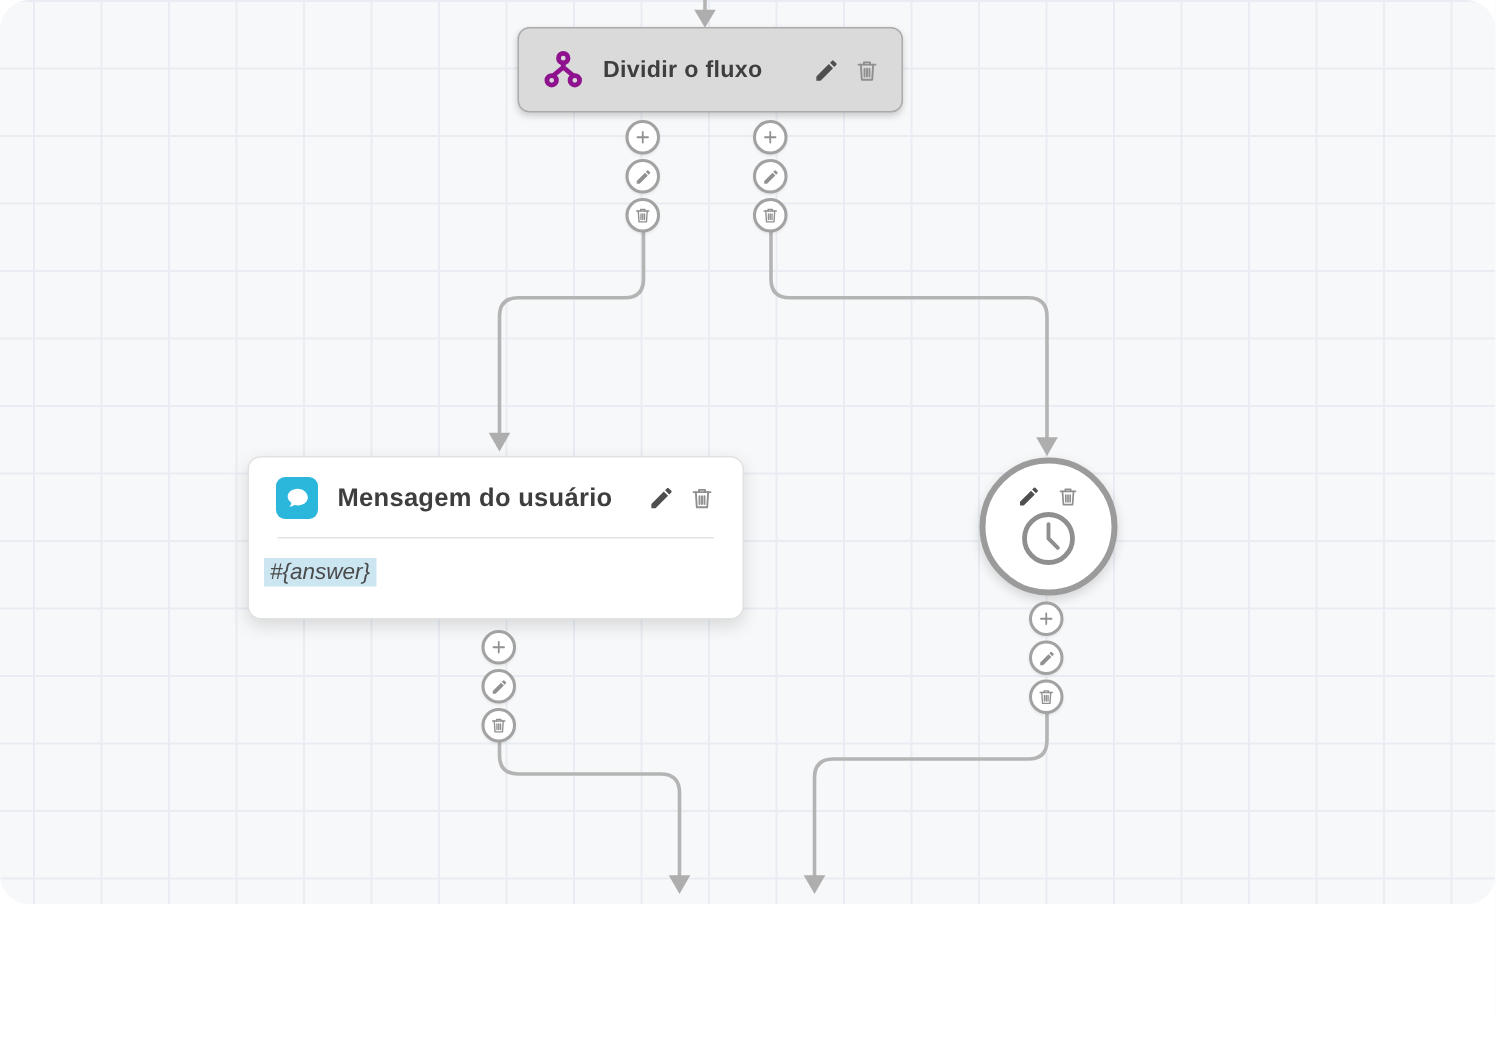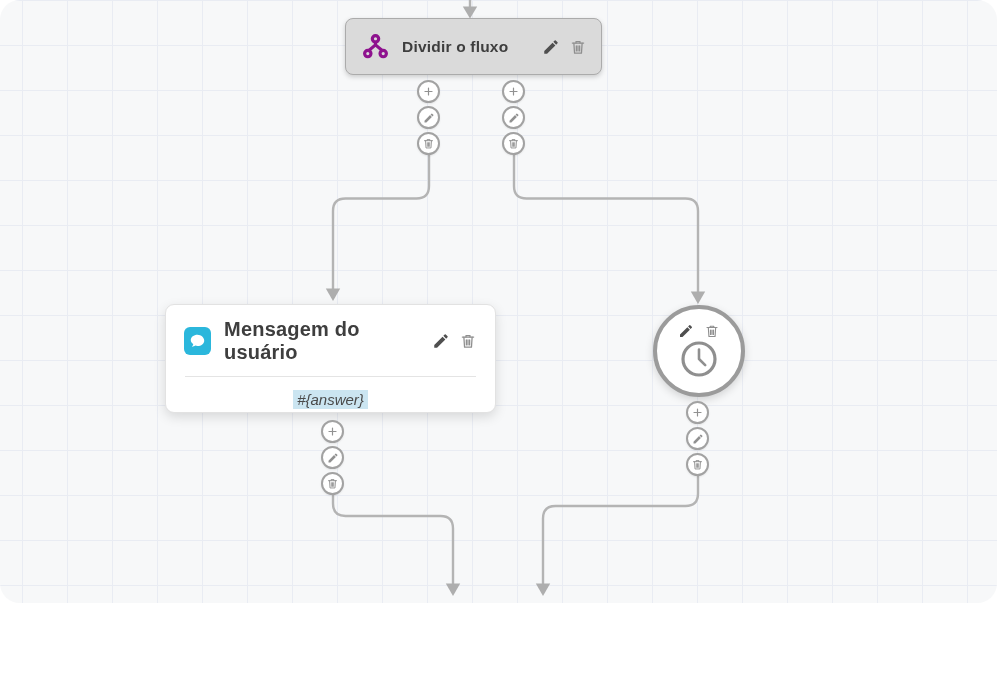--- a/index.html
+++ b/index.html
@@ -27,24 +27,24 @@
   .act-del{color:#8f8f8f;width:18px;height:18px;cursor:pointer;}
   .ic{display:block;}
 
   
   .card{
     position:absolute;box-sizing:border-box;background:#fff;
     border:1px solid #e2e2e2;border-radius:9px;
     box-shadow:0 4px 12px rgba(0,0,0,.13);
   }
   .card-head{display:flex;align-items:center;padding:13px 18px 12px 18px;}
-  .card-head .title{font-weight:bold;font-size:20px;color:#3e3e3e;margin-left:13px;letter-spacing:.2px;}
+  .card-head .title{font-weight:bold;font-size:17px;color:#3e3e3e;margin-left:13px;letter-spacing:.2px;}
   .chat-badge{width:28px;height:28px;border-radius:6px;background:#2bb7dc;display:flex;align-items:center;justify-content:center;}
   .card-sep{border:none;border-top:1px solid #e4e4e4;margin:0 19px;}
-  .card-body{display:flex;justify-content:center;align-items:center;padding:13px 10px;}
+  .card-body{display:flex;justify-content:flex-start;align-items:center;padding:13px 10px;}
   .var-chip{font-style:italic;font-size:15px;color:#4a4a4a;background:#cbe5f1;padding:1px 4px;}
 
   
   .timer{
     position:absolute;box-sizing:border-box;width:92px;height:92px;border-radius:50%;
     background:#fff;border:4px solid #9b9b9b;box-shadow:0 3px 8px rgba(0,0,0,.15);
   }
   .timer-actions{position:absolute;left:0;right:0;top:14px;display:flex;justify-content:center;gap:10px;}
   .timer-actions .act-edit,.timer-actions .act-del{width:16px;height:16px;}
   .timer-clock{position:absolute;left:50%;top:30px;transform:translateX(-50%);color:#8f8f8f;}

